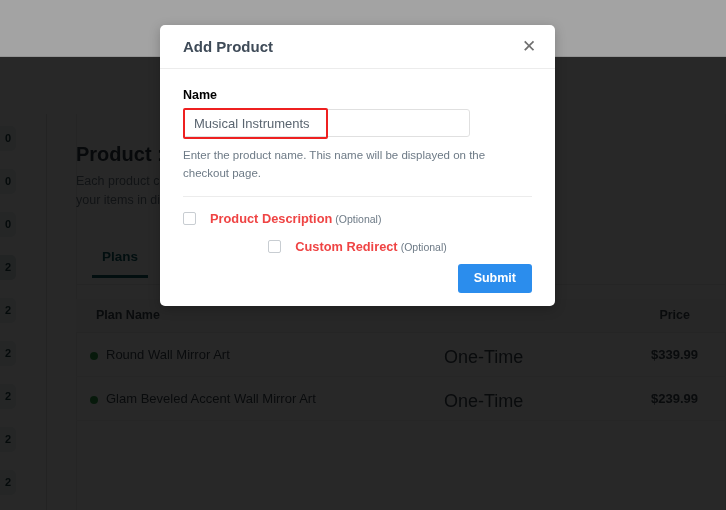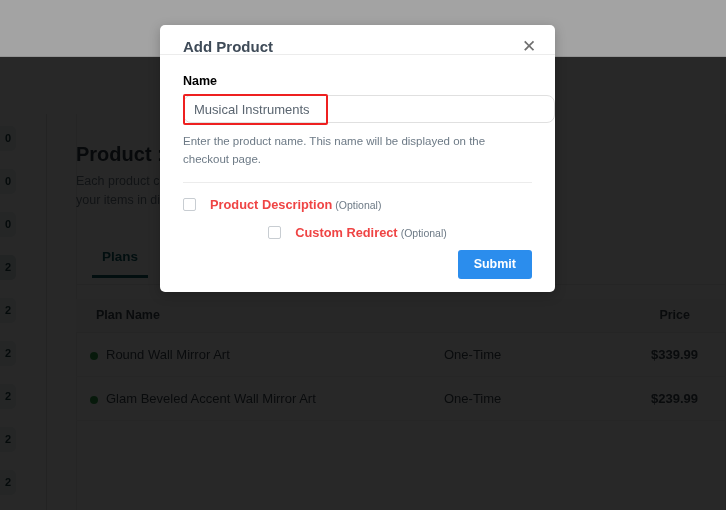--- a/index.html
+++ b/index.html
@@ -144,21 +144,21 @@
   .cell-name {
     position: absolute;
     left: 30px; top: 14px;
     font-size: 13px;
     color: #3c4751;
     white-space: nowrap;
   }
   .cell-type {
     position: absolute;
     left: 368px; top: 14px;
-    font-size: 13px;
+    font-size: 18px;
     color: #3c4751;
   }
   .cell-price {
     position: absolute;
     right: 28px; top: 14px;
     font-size: 13px;
     font-weight: bold;
     color: #3c4751;
   }
 
@@ -181,21 +181,21 @@
     position: absolute;
     left: 160px; top: 25px;
     width: 395px;
     background: #ffffff;
     border-radius: 5px;
     box-shadow: 0 3px 12px rgba(0,0,0,0.22);
     overflow: hidden;
   }
   .modal-head {
     position: relative;
-    height: 30px;
+    height: 44px;
     border-bottom: 1px solid #ececec;
   }
   .modal-title {
     position: absolute;
     left: 23px; top: 13px;
     font-size: 15px;
     font-weight: bold;
     color: #3f4b58;
   }
   .modal-close {
@@ -216,27 +216,27 @@
   .modal-body { position: relative; padding: 19px 23px 0 23px; }
 
   .field-label {
     font-size: 12.5px;
     font-weight: bold;
     color: #000000;
     margin-bottom: 7px;
   }
   .input-wrap { position: relative; }
   .text-input {
-    width: 372px;
+    width: 287px;
     height: 28px;
     padding: 0 10px;
     font-size: 13px;
     color: #5a6570;
     border: 1px solid #e0e0e0;
-    border-radius: 8px;
+    border-radius: 3px;
     background: #ffffff;
     outline: none;
     font-family: "Liberation Sans", sans-serif;
   }
   .focus-ring {
     position: absolute;
     left: 0; top: -1px;
     width: 145px; height: 31px;
     border: 2px solid #ee2020;
     border-radius: 2px;

